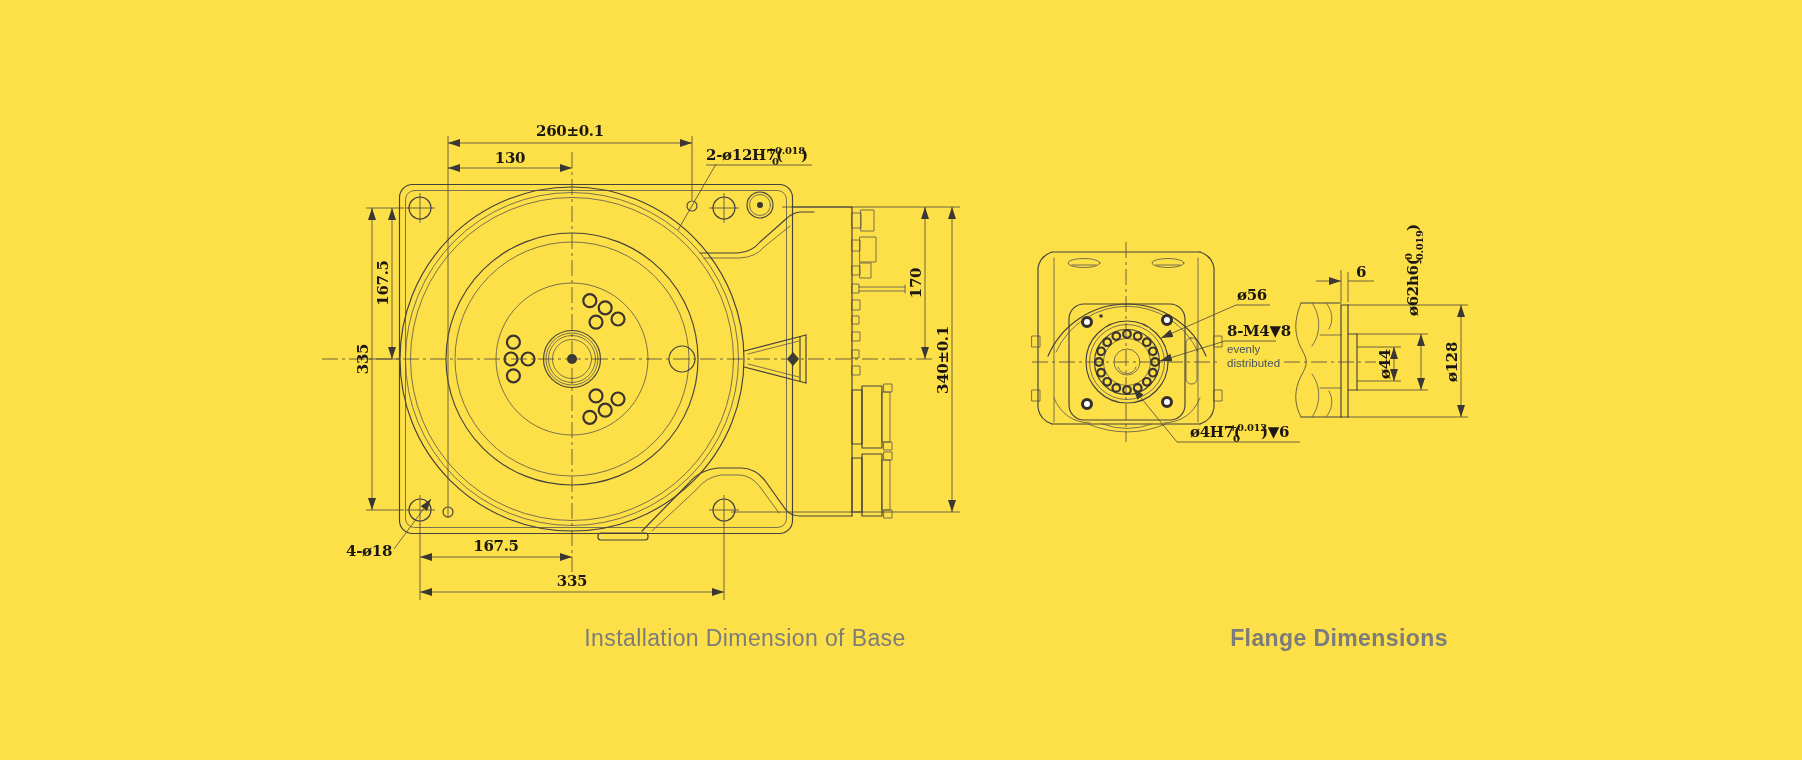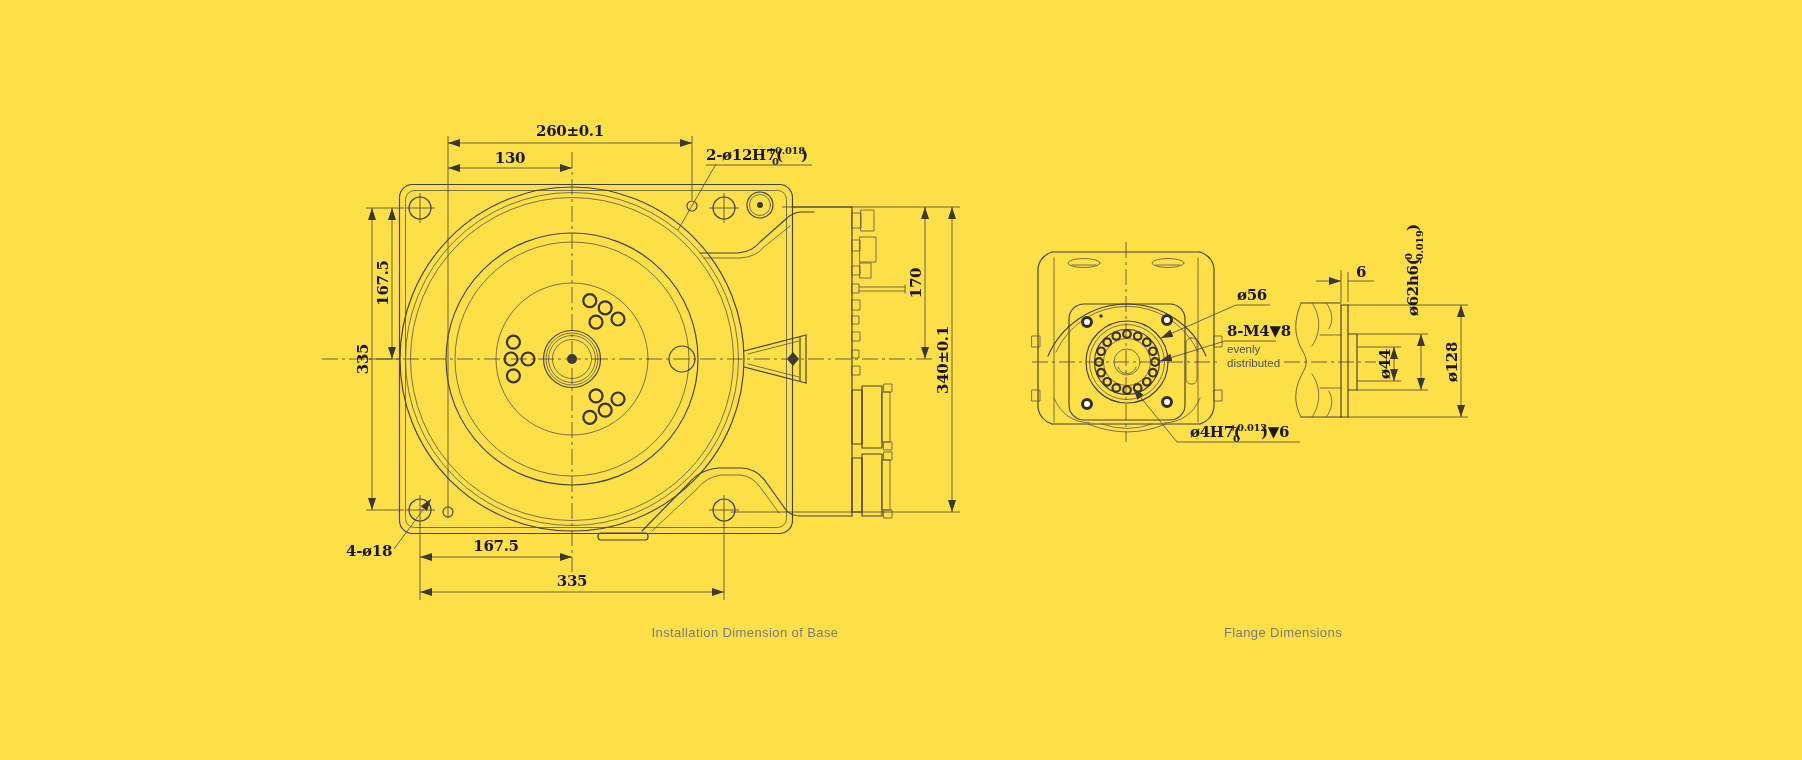--- a/index.html
+++ b/index.html
@@ -14,21 +14,21 @@
   .dimln{fill:none;stroke:#4a4540;stroke-width:0.8;}
   .solid{fill:#3b3733;stroke:none;}
   .holebold{fill:none;stroke:#3b3430;stroke-width:2.2;}
   .boltring{fill:#ffffff;stroke:#332e2a;stroke-width:3;}
   
   .dt{font-family:"DejaVu Serif","Liberation Serif",serif;font-weight:700;font-size:15px;
       fill:#1c1713;letter-spacing:-0.3px;}
   .dts{font-family:"DejaVu Serif","Liberation Serif",serif;font-weight:700;font-size:10px;
       fill:#1c1713;letter-spacing:-0.3px;}
   .note{font-family:"Liberation Sans",sans-serif;font-size:11.5px;fill:#46525e;}
-  .caption{position:absolute;top:625px;color:#7c7c7c;font-size:13px;letter-spacing:0.4px;
+  .caption{position:absolute;top:625px;color:#7c7c7c;font-size:23px;letter-spacing:0.4px;
       text-align:center;font-family:"Liberation Sans",sans-serif;}
 </style>
 </head>
 <body>
 
 <div class="stage">
 
 <svg width="1802" height="760" viewBox="0 0 1802 760">
   <defs>
     <marker id="ae" viewBox="0 0 12 8" refX="12" refY="4" markerWidth="12" markerHeight="8" markerUnits="userSpaceOnUse" orient="auto">
@@ -318,15 +318,15 @@
       <text class="dts" x="1474" y="310">0</text>
       <text class="dts" x="1470" y="321">-0.019</text>
       <text class="dt" x="1503" y="316">)</text>
     </g>
     <text class="dt" x="1390" y="379" transform="rotate(-90 1390 379)">ø44</text>
     <text class="dt" x="1457" y="382" transform="rotate(-90 1457 382)">ø128</text>
   </g>
 </svg>
 
 <div class="caption" style="left:500px;width:490px;">Installation Dimension of Base</div>
-<div class="caption" style="left:1098px;width:370px;">Flange Dimensions</div>
+<div class="caption" style="left:1154px;width:370px;font-weight:bold;">Flange Dimensions</div>
 
 </div>
 
 </body></html>

